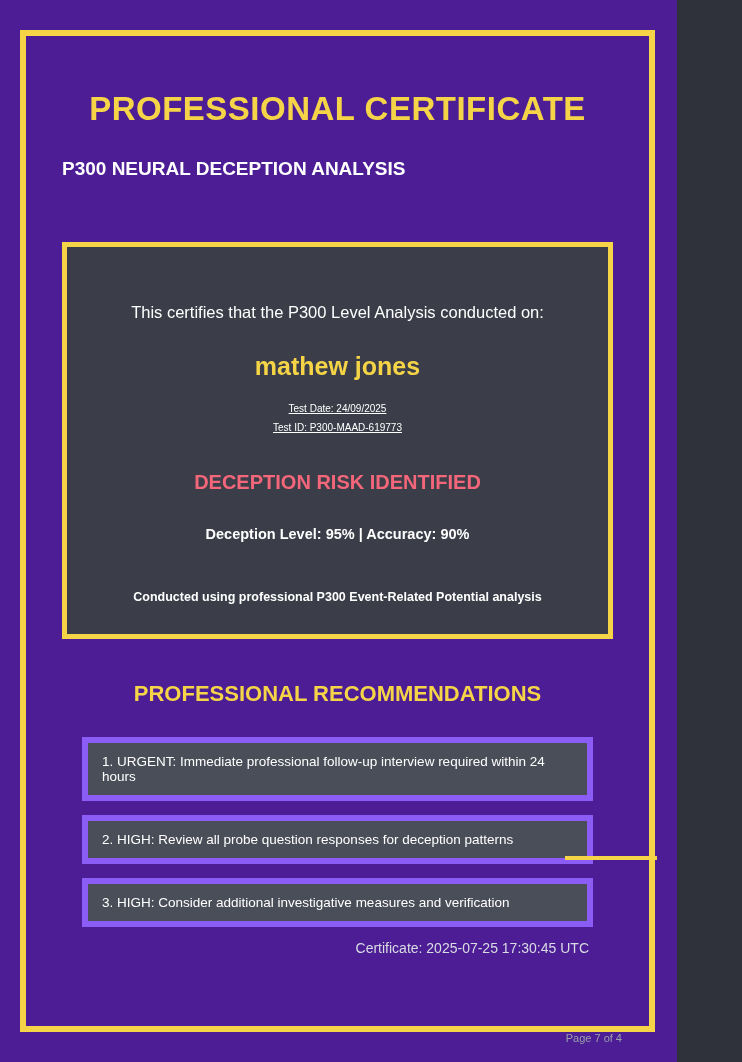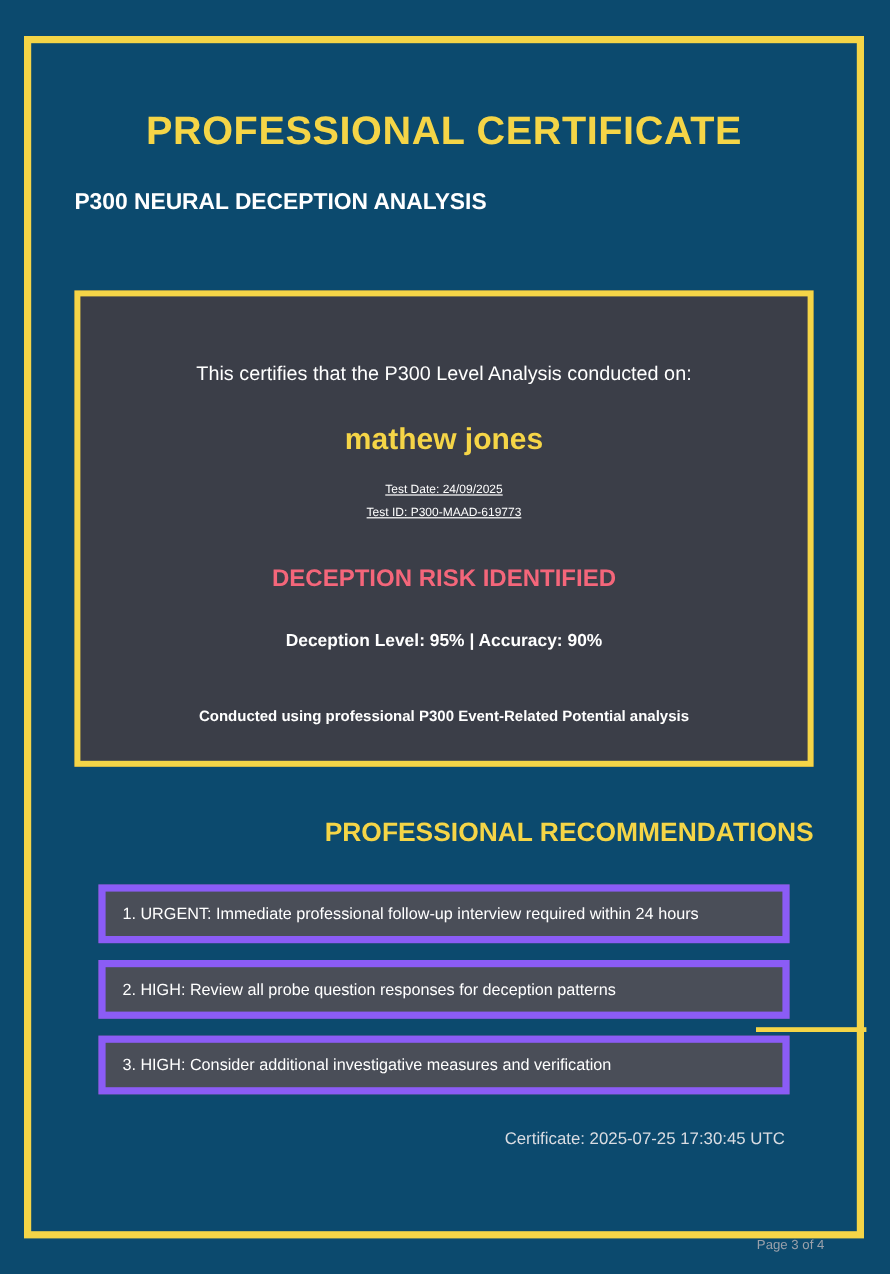--- a/index.html
+++ b/index.html
@@ -9,23 +9,23 @@
   body {
     width: 742px;
     height: 1062px;
     background: #2f323b;
     font-family: "Liberation Sans", sans-serif;
     color: #ffffff;
     overflow: hidden;
   }
   .page {
     position: relative;
-    width: 742px;
+    width: 677px;
     height: 1062px;
-    background: #0c4a6e;
+    background: #4c1d95;
     box-sizing: border-box;
     padding: 20px;
   }
   .gold-frame {
     position: absolute;
     left: 20px;
     top: 30px;
     right: 22px;
     bottom: 30px;
     border: 6px solid #f5d547;
@@ -96,21 +96,21 @@
     color: #ffffff;
     margin-top: 32px;
   }
   .method-note {
     font-size: 12.5px;
     font-weight: bold;
     color: #ffffff;
     margin-top: 48px;
   }
   .rec-title {
-    text-align: right;
+    text-align: center;
     color: #f5d547;
     font-size: 22px;
     font-weight: bold;
     margin-top: 42px;
   }
   .rec-list {
     margin-top: 30px;
     padding: 0 20px;
   }
   .rec-item {
@@ -172,14 +172,14 @@
     <div class="rec-list">
       <div class="rec-item">1. URGENT: Immediate professional follow-up interview required within 24 hours</div>
       <div class="rec-item">2. HIGH: Review all probe question responses for deception patterns</div>
       <div class="rec-item">3. HIGH: Consider additional investigative measures and verification</div>
     </div>
 
   </div>
 
   <div class="accent-bar"></div>
   <div class="cert-stamp">Certificate: 2025-07-25 17:30:45 UTC</div>
-  <div class="page-number">Page 3 of 4</div>
+  <div class="page-number">Page 7 of 4</div>
 </div>
 
 </body></html>

